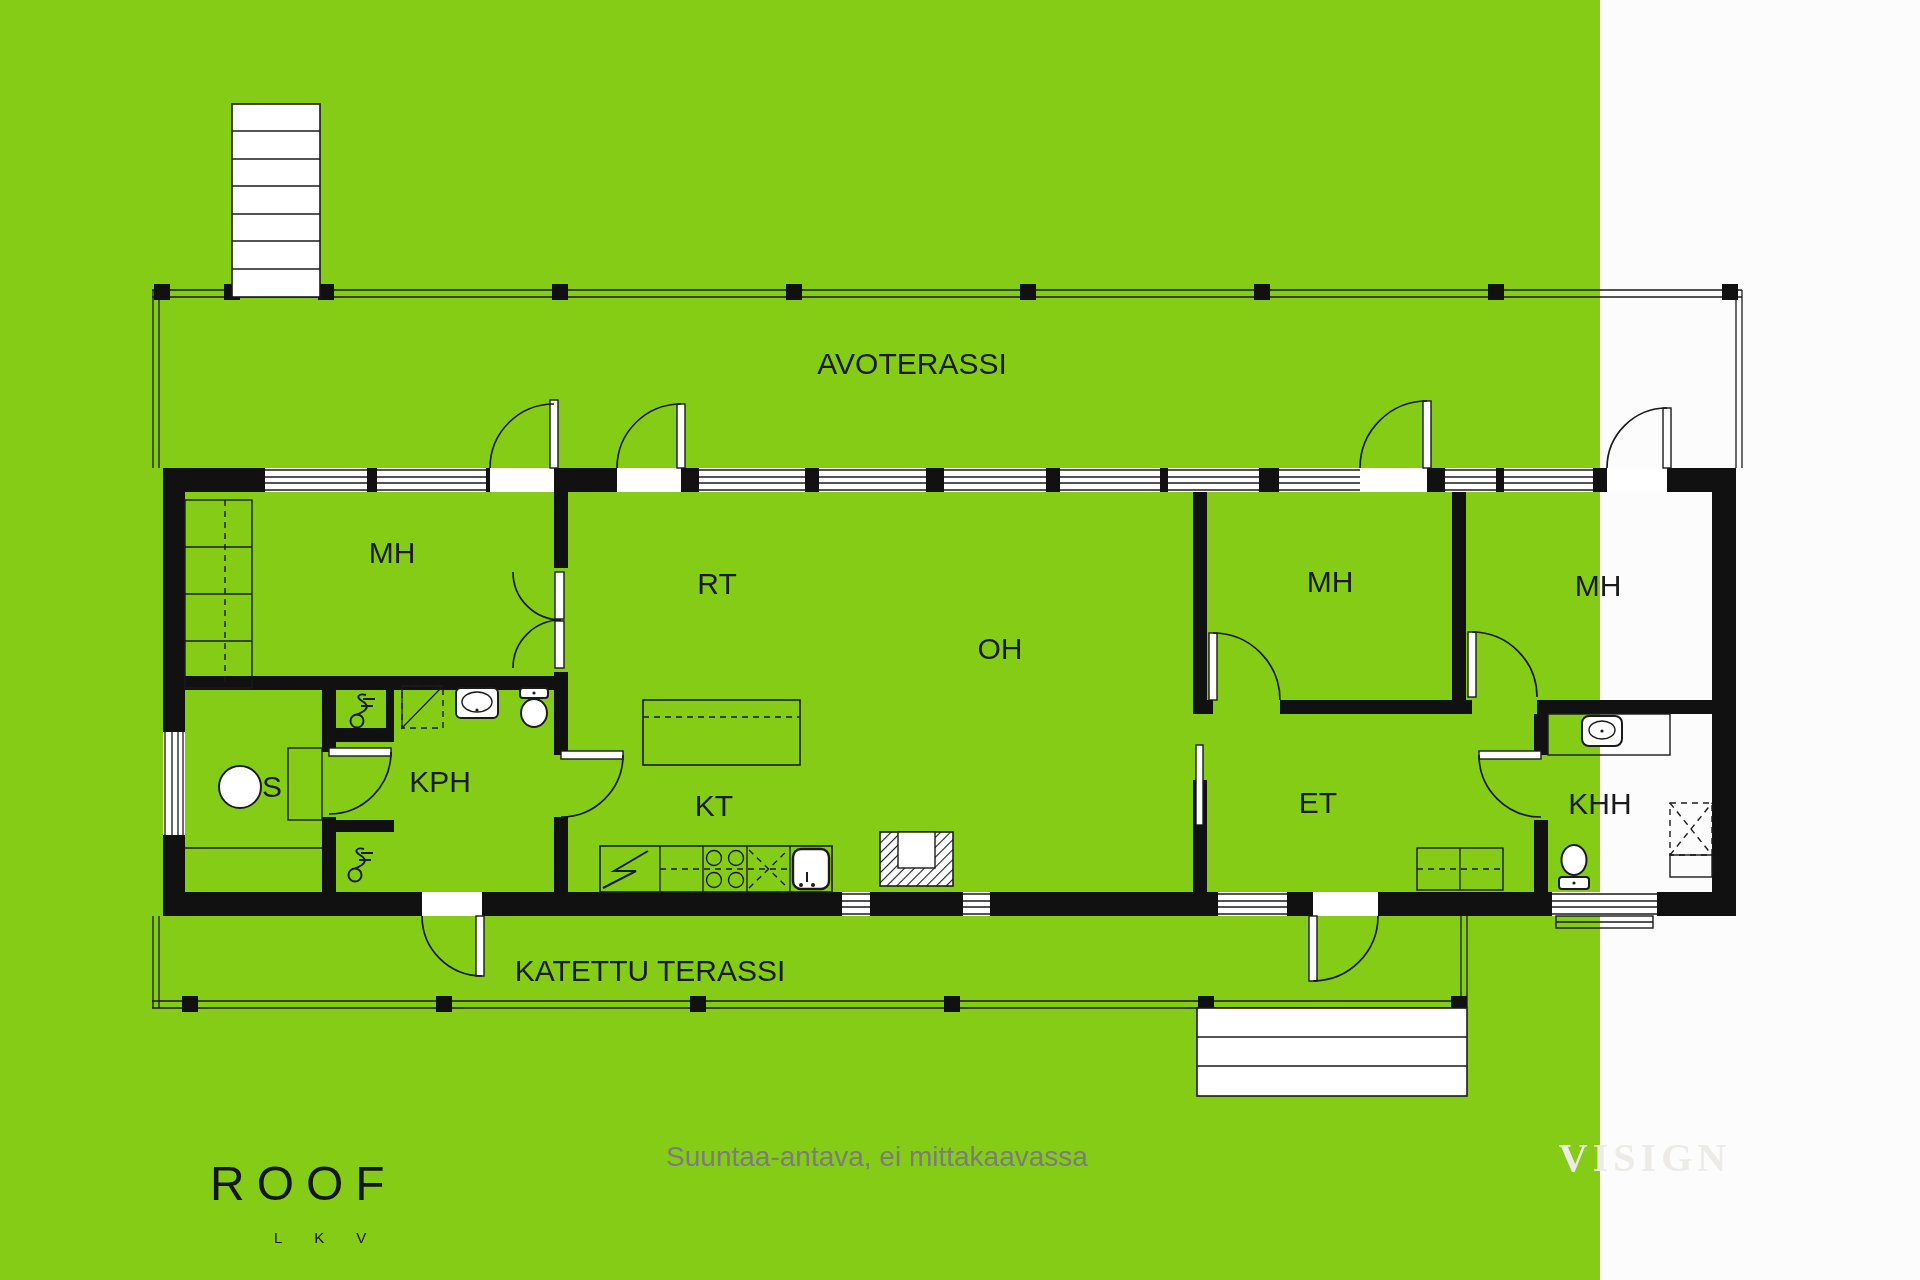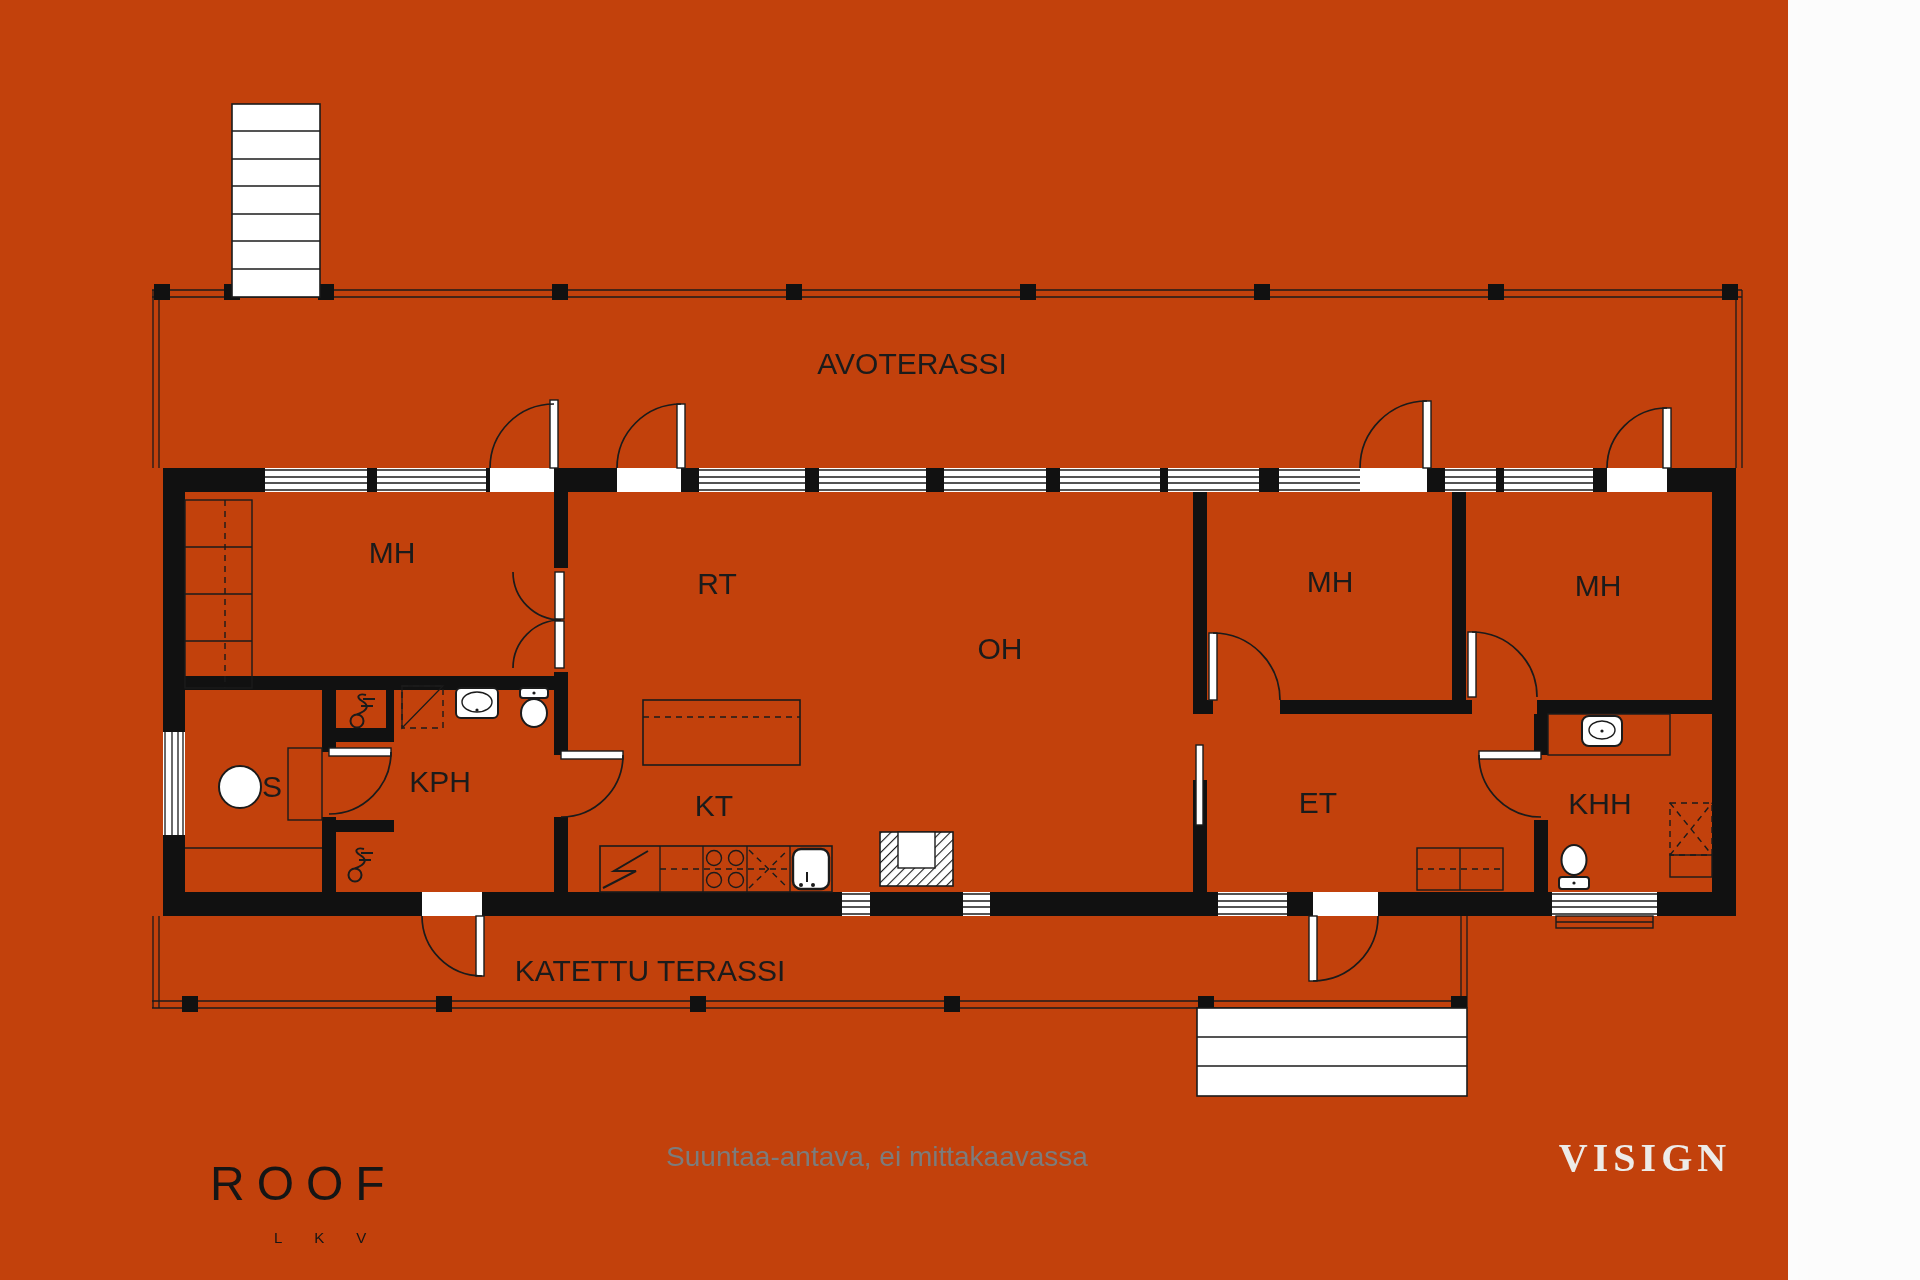--- a/index.html
+++ b/index.html
@@ -1,16 +1,16 @@
 <!DOCTYPE html>
 <html><head>
 <meta charset="utf-8">
 <style>
   html,body{margin:0;padding:0;background:#fcfcfc;}
-  .stage{width:1788px;height:1280px;position:relative;background:#c2410c;}
+  .stage{width:1600px;height:1280px;position:relative;background:#84cc16;}
   svg{display:block;}
   .ln{stroke:#1b1b1b;stroke-width:1.6;fill:none;}
   .thin{stroke:#1b1b1b;stroke-width:1.3;fill:none;}
   .wall{fill:#111111;stroke:none;}
   .leaf{fill:#ffffff;stroke:#1b1b1b;stroke-width:1.4;}
   .arc{fill:none;stroke:#1b1b1b;stroke-width:1.7;}
   .fix{fill:#ffffff;stroke:#1b1b1b;stroke-width:2;}
   .fixthin{fill:none;stroke:#1b1b1b;stroke-width:1.4;}
   .dash{fill:none;stroke:#1b1b1b;stroke-width:1.4;stroke-dasharray:6 5;}
   .room-label{font-family:"Liberation Sans",sans-serif;font-size:30px;fill:#1b1b1b;text-anchor:middle;}

